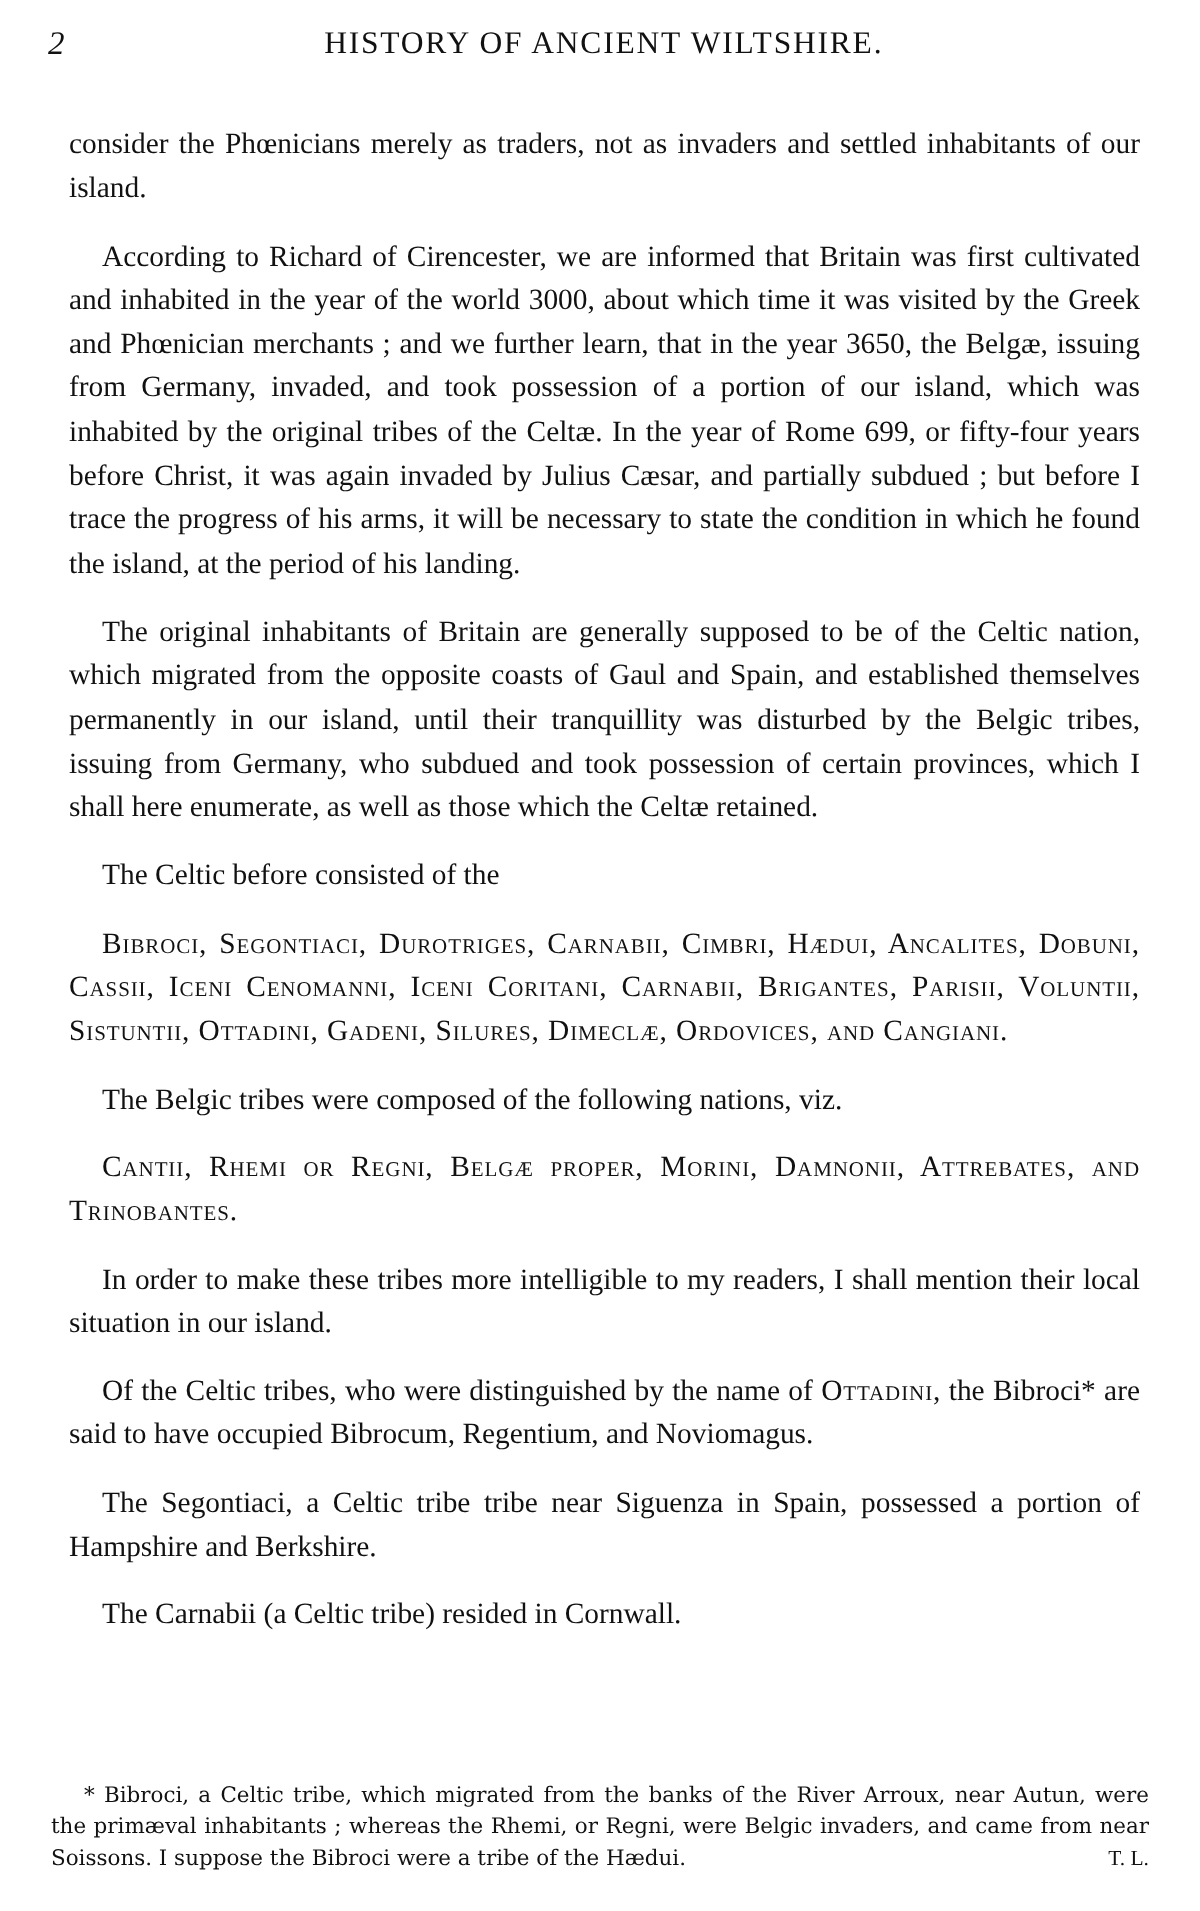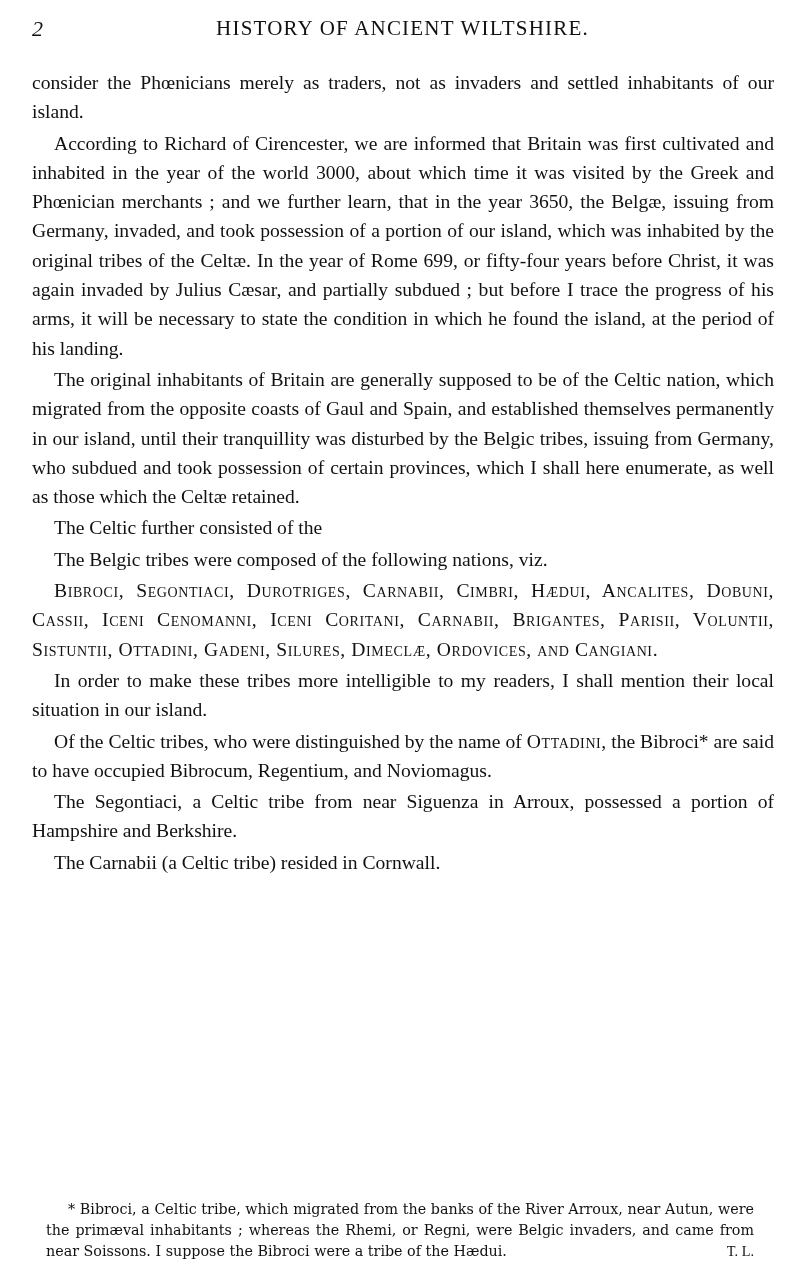--- a/index.html
+++ b/index.html
@@ -2,46 +2,47 @@
 <html><head>
 <meta charset="utf-8">
 <style>
   html, body { margin:0; padding:0; background:#ffffff; }
   body { width:800px; height:1274px; position:relative; overflow:hidden; color:#111; }
   .page { position:absolute; left:0; top:0; width:800px; height:1274px; font-family:"Liberation Serif","DejaVu Serif",serif; }
   .running-head { position:absolute; top:14px; left:30px; width:745px; height:30px; }
   .folio { position:absolute; left:2px; top:2px; font-size:22px; font-style:italic; }
   .head-title { position:absolute; left:0; right:0; top:2px; text-align:center; font-size:21px; letter-spacing:1.2px; }
   .body { position:absolute; left:30px; top:66px; width:746px; font-size:19.6px; line-height:29.3px; text-align:justify; }
-  .body p { margin:2px; }
+  .body p { margin:16px; }
   .body p.ind { text-indent:22px; }
   .sc { font-variant:small-caps; letter-spacing:0.6px; }
   .tribes { text-align:justify; text-align-last:left; }
   .footnote { position:absolute; left:30px; top:1183px; width:740px; font-size:14.3px; line-height:21px; text-align:justify; font-family:"DejaVu Serif","Liberation Serif",serif; }
-  .footnote p { margin:16px; text-indent:22px; }
+  .footnote p { margin:4px; text-indent:22px; }
   .sig { float:right;font-family:Liberation Serif, serif; }
 </style>
 </head>
 <body>
 
 <div class="page">
   <div class="running-head">
     <span class="folio">2</span>
     <div class="head-title">HISTORY OF ANCIENT WILTSHIRE.</div>
   </div>
 
   <div class="body">
     <p>consider the Phœnicians merely as traders, not as invaders and settled inhabitants of our island.</p>
     <p class="ind">According to Richard of Cirencester, we are informed that Britain was first cultivated and inhabited in the year of the world 3000, about which time it was visited by the Greek and Phœnician merchants ; and we further learn, that in the year 3650, the Belgæ, issuing from Germany, invaded, and took possession of a portion of our island, which was inhabited by the original tribes of the Celtæ.  In the year of Rome 699, or fifty-four years before Christ, it was again invaded by Julius Cæsar, and partially subdued ;  but before I trace the progress of his arms, it will be necessary to state the condition in which he found the island, at the period of his landing.</p>
     <p class="ind">The original inhabitants of Britain are generally supposed to be of the Celtic nation, which migrated from the opposite coasts of Gaul and Spain, and established themselves permanently in our island, until their tranquillity was disturbed by the Belgic tribes, issuing from Germany, who subdued and took possession of certain provinces, which I shall here enumerate, as well as those which the Celtæ retained.</p>
-    <p class="ind">The Celtic further consisted of the</p>
+    <p class="ind">The Celtic before consisted of the</p>
+    <p class="ind sc tribes">Bibroci, Segontiaci, Durotriges, Carnabii, Cimbri, Hædui, Ancalites, Dobuni, Cassii, Iceni Cenomanni, Iceni Coritani, Carnabii, Brigantes, Parisii, Voluntii, Sistuntii, Ottadini, Gadeni, Silures, Dimeclæ, Ordovices, and Cangiani.</p>
     <p class="ind">The Belgic tribes were composed of the following nations, viz.</p>
-    <p class="ind sc tribes">Bibroci, Segontiaci, Durotriges, Carnabii, Cimbri, Hædui, Ancalites, Dobuni, Cassii, Iceni Cenomanni, Iceni Coritani, Carnabii, Brigantes, Parisii, Voluntii, Sistuntii, Ottadini, Gadeni, Silures, Dimeclæ, Ordovices, and Cangiani.</p>
+    <p class="ind sc tribes">Cantii, Rhemi or Regni, Belgæ proper, Morini, Damnonii, Attrebates, and Trinobantes.</p>
     <p class="ind">In order to make these tribes more intelligible to my readers, I shall mention their local situation in our island.</p>
     <p class="ind"><span>Of the Celtic tribes, who were distinguished by the name of </span><span class="sc">Ottadini</span><span>, the Bibroci* are said to have occupied Bibrocum, Regentium, and Noviomagus.</span></p>
-    <p class="ind">The Segontiaci, a Celtic tribe from near Siguenza in Arroux, possessed a portion of Hampshire and Berkshire.</p>
+    <p class="ind">The Segontiaci, a Celtic tribe tribe near Siguenza in Spain, possessed a portion of Hampshire and Berkshire.</p>
     <p class="ind">The Carnabii (a Celtic tribe) resided in Cornwall.</p>
   </div>
 
   <div class="footnote">
     <p><span>* Bibroci, a Celtic tribe, which migrated from the banks of the River Arroux, near Autun, were the primæval inhabitants ;  whereas the Rhemi, or Regni, were Belgic invaders, and came from near Soissons.   I suppose the Bibroci were a tribe of the Hædui.</span><span class="sig">T. L.</span></p>
   </div>
 </div>
 
 </body></html>

